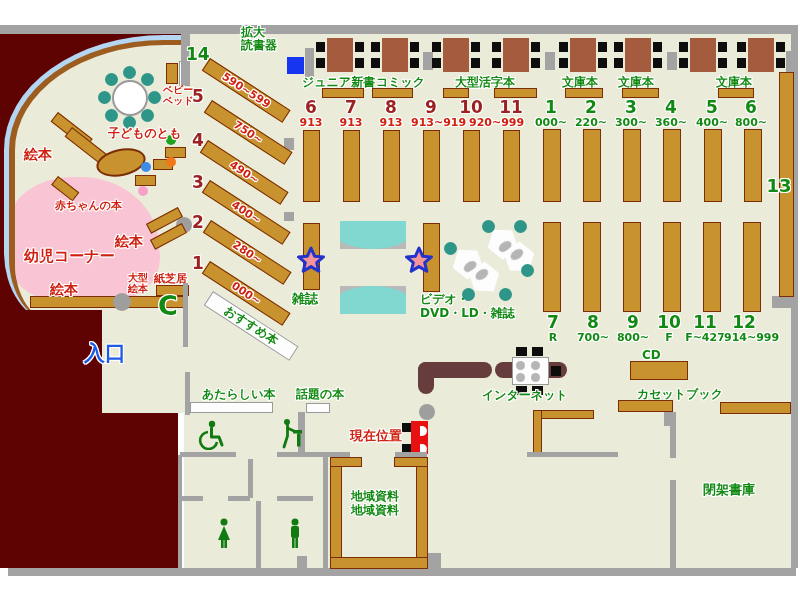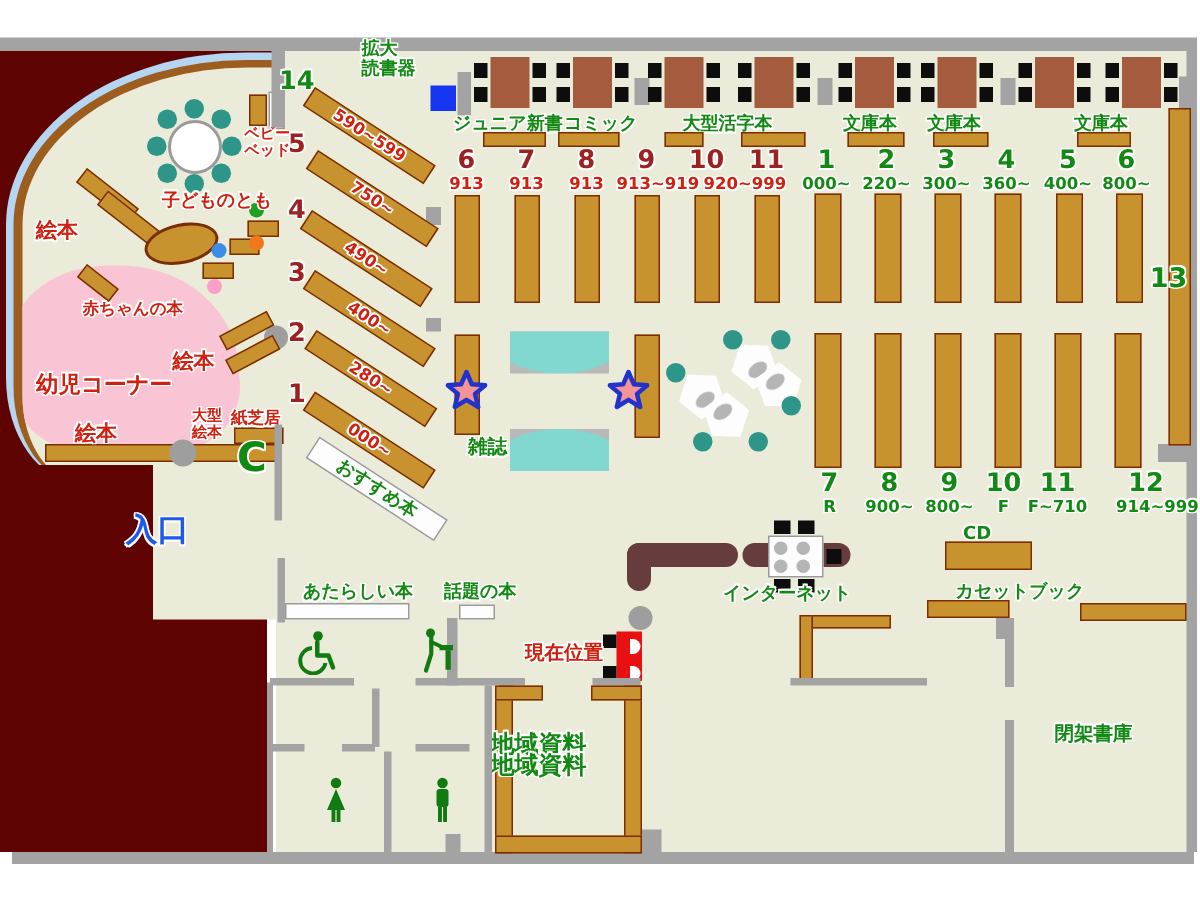--- a/index.html
+++ b/index.html
@@ -238,21 +238,25 @@
   <div class="a" style="left:297px;top:246px;width:28px;height:28px;">
     <svg width="28" height="28" viewBox="0 0 28 28">
         <path d="M14 2 L17.6 10.2 L26.5 10.9 L19.7 16.6 L21.8 25.3 L14 20.6 L6.2 25.3 L8.3 16.6 L1.5 10.9 L10.4 10.2 Z" fill="#f49398" stroke="#2233cc" stroke-width="3" stroke-linejoin="round"></path>
       </svg>
   </div>
   <div class="a" style="left:405px;top:246px;width:28px;height:28px;">
     <svg width="28" height="28" viewBox="0 0 28 28">
         <path d="M14 2 L17.6 10.2 L26.5 10.9 L19.7 16.6 L21.8 25.3 L14 20.6 L6.2 25.3 L8.3 16.6 L1.5 10.9 L10.4 10.2 Z" fill="#f49398" stroke="#2233cc" stroke-width="3" stroke-linejoin="round"></path>
       </svg>
   </div>
-  <div class="a lbl g hl" style="left:312px;top:292px;font-size:13px;">雑誌</div>
+  <div class="a lbl g hl" style="left:292px;top:292px;font-size:13px;">雑誌</div>
+  <div class="a g hl" style="left:420px;top:292px;font-size:12px;line-height:14px;">
+    <span style="display:block;">ビデオ・</span>
+    <span style="display:block;">DVD・LD・雑誌</span>
+  </div>
 
   <div class="pent" style="left:452px;top:247px;transform:rotate(-35deg);">
       <i></i>
     </div>
   <div class="pent" style="left:470px;top:264px;transform:rotate(145deg);">
       <i></i>
     </div>
   <div class="pent" style="left:487px;top:227px;transform:rotate(-35deg);">
       <i></i>
     </div>
@@ -266,35 +270,35 @@
   <div class="a sh" style="left:623px;top:222px;width:18px;height:90px;"></div>
   <div class="a sh" style="left:663px;top:222px;width:18px;height:90px;"></div>
   <div class="a sh" style="left:703px;top:222px;width:18px;height:90px;"></div>
   <div class="a sh" style="left:743px;top:222px;width:18px;height:90px;"></div>
   <div class="a col" style="left:533px;top:314px;">
       <span class="n g hl">7</span>
       <span class="rg g hl">R</span>
     </div>
   <div class="a col" style="left:573px;top:314px;">
       <span class="n g hl">8</span>
-      <span class="rg g hl">900~</span>
+      <span class="rg g hl">700~</span>
     </div>
   <div class="a col" style="left:613px;top:314px;">
       <span class="n g hl">9</span>
       <span class="rg g hl">800~</span>
     </div>
   <div class="a col" style="left:649px;top:314px;">
       <span class="n g hl">10</span>
       <span class="rg g hl">F</span>
     </div>
   <div class="a col" style="left:685px;top:314px;">
       <span class="n g hl">11</span>
-      <span class="rg g hl">F~710</span>
-    </div>
-  <div class="a col" style="left:724px;top:314px;margin-left:20px;">
+      <span class="rg g hl">F~427</span>
+    </div>
+  <div class="a col" style="left:724px;top:314px;">
       <span class="n g hl">12</span>
       <span class="rg g hl">914~999</span>
     </div>
 
   <div class="a dnum g hl" style="left:186px;top:44px;">14</div>
   <div class="a dshelf" style="left:210px;top:58px;">
       <span class="r hl">590~599</span>
     </div>
   <div class="a dnum dk hl" style="left:192px;top:86px;">5</div>
   <div class="a dshelf" style="left:212px;top:100px;">
@@ -351,21 +355,21 @@
   <span class="a" style="left:420px;top:444px;width:7px;height:10px;background:#fff;border-radius:0 10px 10px 0;"></span>
   <div class="a lbl r hl" style="left:350px;top:429px;font-size:13px;">現在位置</div>
 
   <div class="a w" style="left:330px;top:452px;width:20px;height:5px;"></div>
   <div class="a w" style="left:395px;top:452px;width:32px;height:5px;"></div>
   <div class="a sh" style="left:330px;top:457px;width:12px;height:112px;"></div>
   <div class="a sh" style="left:416px;top:457px;width:12px;height:112px;"></div>
   <div class="a sh" style="left:330px;top:557px;width:98px;height:12px;"></div>
   <div class="a sh" style="left:330px;top:457px;width:32px;height:10px;"></div>
   <div class="a sh" style="left:394px;top:457px;width:34px;height:10px;"></div>
-  <div class="a g hl" style="left:326px;top:489px;width:66px;font-size:16px;line-height:14px;text-align:center;">
+  <div class="a g hl" style="left:342px;top:489px;width:66px;font-size:12px;line-height:14px;text-align:center;">
     <span style="display:block;">地域資料</span>
     <span style="display:block;">地域資料</span>
   </div>
 
   <div class="a lbl g hl" style="left:202px;top:388px;">あたらしい本</div>
   <div class="a wh" style="left:190px;top:402px;width:83px;height:11px;"></div>
   <div class="a lbl g hl" style="left:296px;top:388px;">話題の本</div>
   <div class="a wh" style="left:306px;top:403px;width:24px;height:10px;"></div>
   <div class="a w" style="left:298px;top:412px;width:7px;height:45px;"></div>
 

